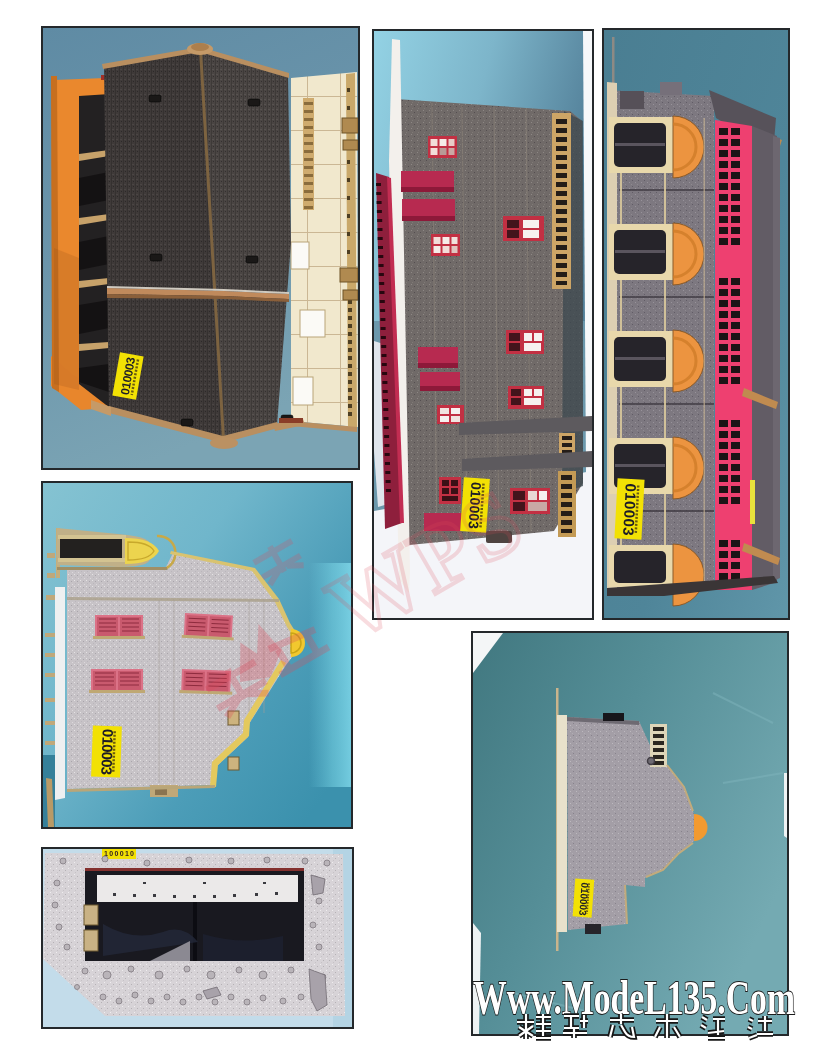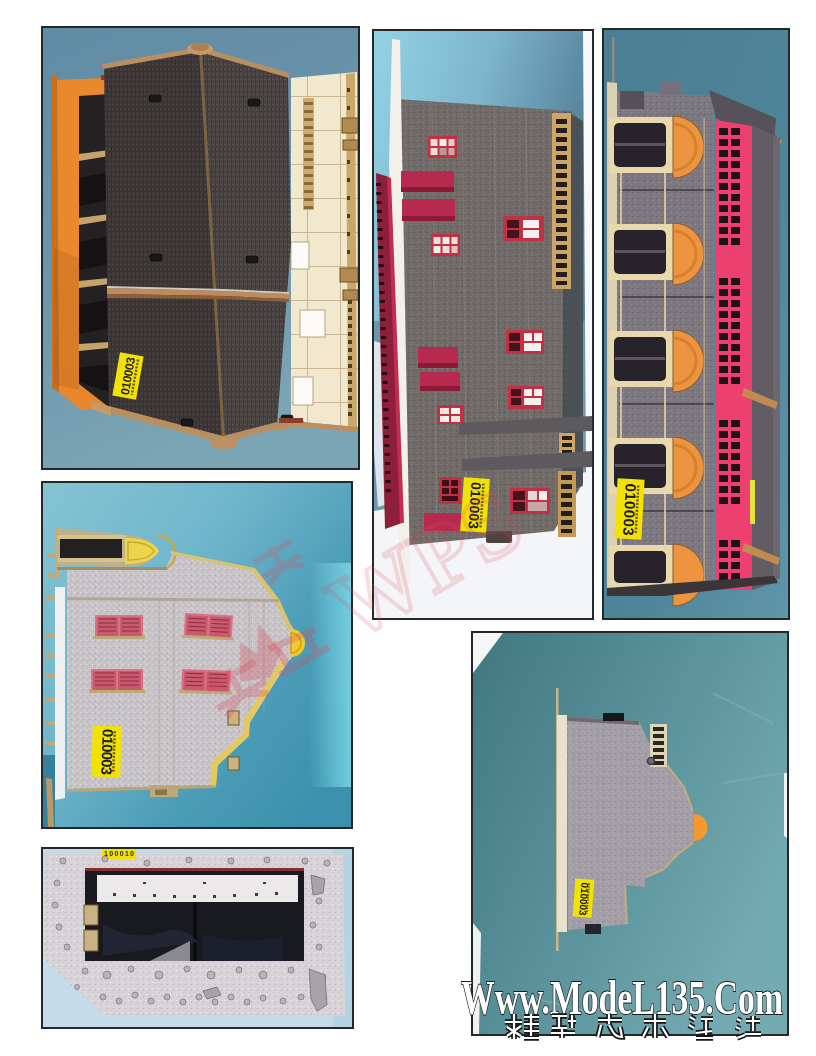--- a/index.html
+++ b/index.html
@@ -937,21 +937,21 @@
 <g transform="translate(258,580) rotate(-30)" fill="none" stroke="#dc4a5a" opacity="0.24" stroke-width="6">
 <path d="M5,-17 h44 M5,0 h44 M27,-23 v29 M8,10 l15,-8 M47,10 l-15,-8"></path>
 </g>
 
 <g transform="translate(240,682) rotate(-30)" fill="#d84858" opacity="0.30">
 <path d="M0,0 l20,-34 l9,18 l16,-25 l7,34 l-23,18 z"></path>
 </g>
 </svg>
 </div>
 
-<div id="wm-site" style="position:absolute;left:448px;top:960px;width:356px;height:96px;">
+<div id="wm-site" style="position:absolute;left:460px;top:960px;width:356px;height:96px;">
 <svg width="356" height="96" viewBox="0 0 356 96">
 <defs>
 <g id="cjkrow" fill="none">
 <path transform="translate(56,53)" d="M10,1 v25 M1,9 h17 M3,14 l14,9 M17,13 l-14,10 M20,4 h15 M20,11 h15 M20,18 h15 M27,1 v22 M20,25 h15"></path>
 <path transform="translate(102,53)" d="M2,3 h15 M9,3 v12 M2,15 h15 M18,8 h8 M22,2 v13 M1,20 h24 M12,16 v9"></path>
 <path transform="translate(148,53)" d="M2,7 h24 M13,1 v10 M5,12 l-3,12 M13,12 l4,7 q3,5 9,5 l-2,-10"></path>
 <path transform="translate(194,53)" d="M13,1 v24 M2,8 h22 M6,14 l-5,10 M20,14 l6,10"></path>
 <path transform="translate(240,53)" d="M2,4 l5,3 M1,12 l5,3 M8,20 l16,-2 M13,6 h12 M18,6 v16 M8,25 h17"></path>
 <path transform="translate(286,53)" d="M3,6 l4,2 M2,14 l4,2 M3,25 l8,-3 M12,8 h14 M19,3 v15 M11,21 h16"></path>
 </g>

